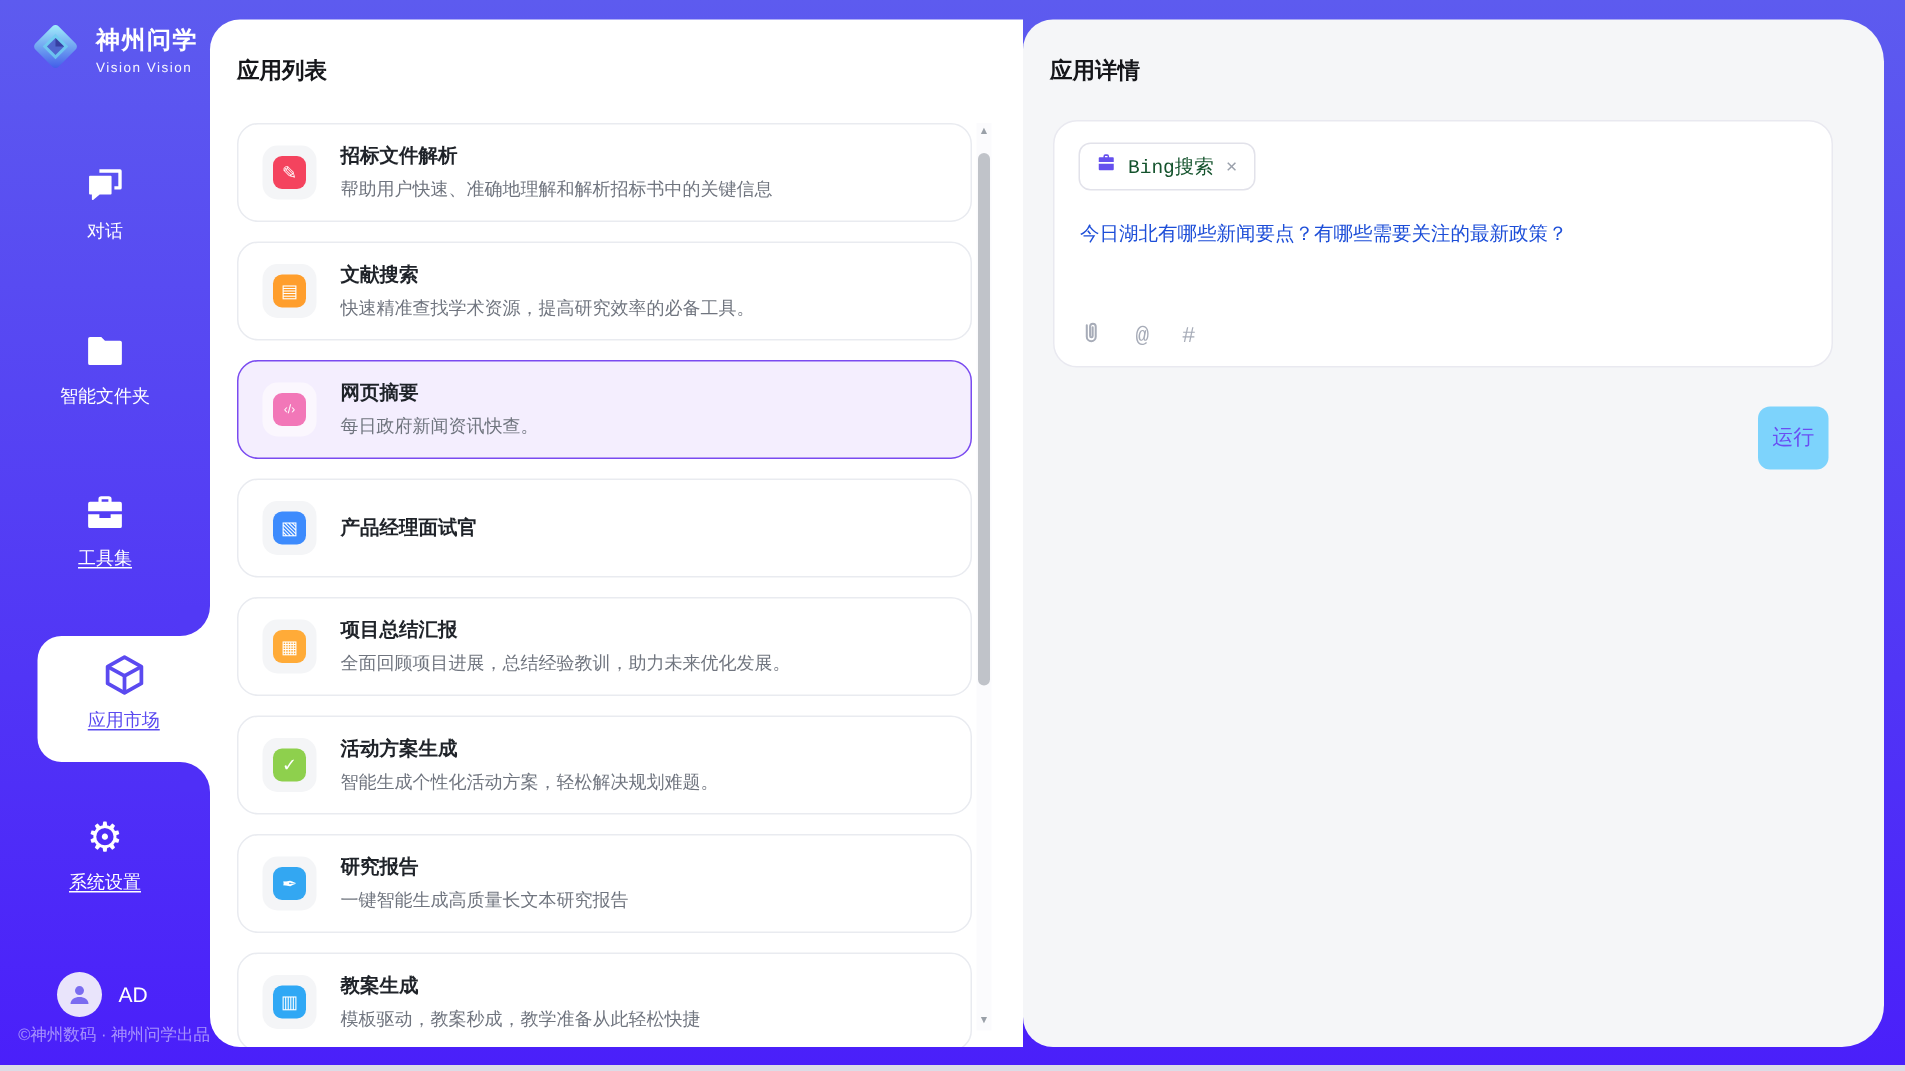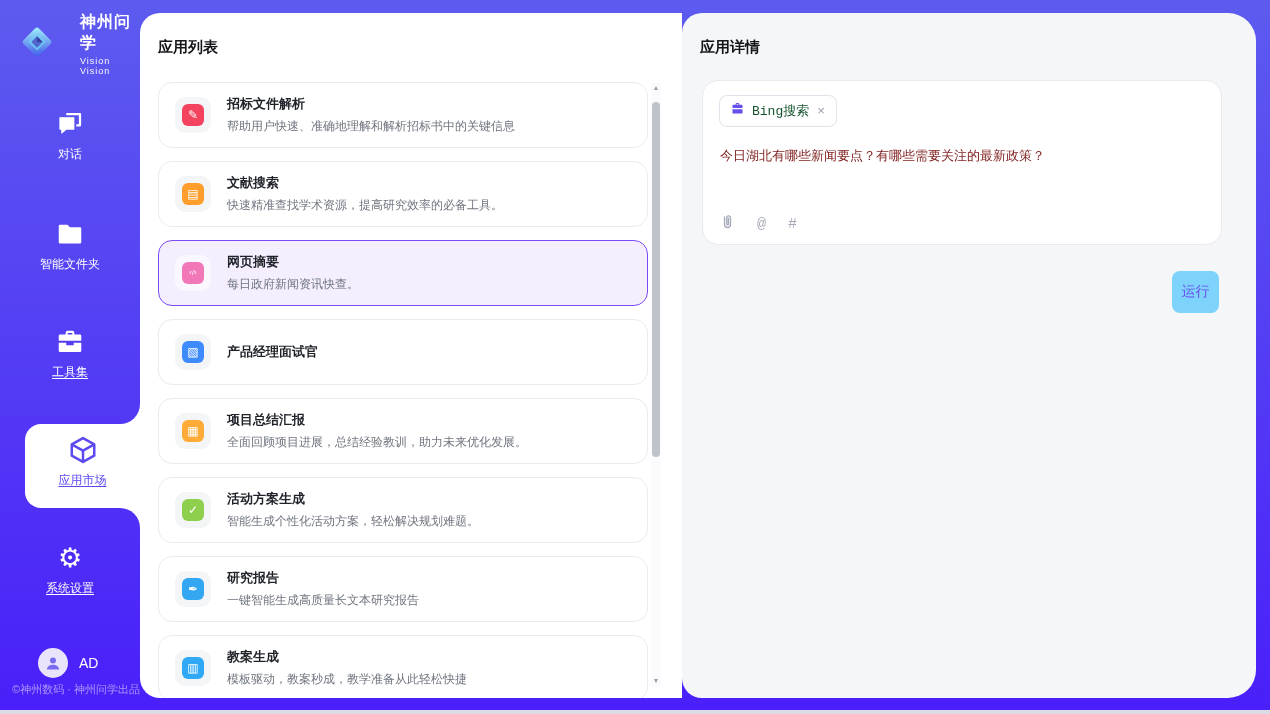--- a/index.html
+++ b/index.html
@@ -4,21 +4,21 @@
 <style>
   * { margin:0; padding:0; box-sizing:border-box; }
   html,body { background:#e9e9ef; }
   body { font-family:"Liberation Sans", sans-serif; }
   #stage { position:relative; width:1270px; height:714px; overflow:hidden;
            background:linear-gradient(180deg,#5d5bef 0%,#4a1ffa 100%); }
   .bottom-strip { position:absolute; left:0; bottom:0; width:100%; height:4px; background:#dcdce6; }
 
   
   .sidebar { position:absolute; left:0; top:0; width:140px; height:714px; color:#fff; }
-  .logo { position:absolute; left:18px; top:12px; display:flex; align-items:center; gap:24px; }
+  .logo { position:absolute; left:18px; top:12px; display:flex; align-items:center; gap:8px; }
   .logo-txt .brand-name { font-size:16px; font-weight:bold; letter-spacing:1px; }
   .logo-txt .brand-sub { font-size:9px; letter-spacing:1px; margin-top:2px; opacity:.95; }
   .nav-item { position:absolute; left:0; width:140px; text-align:center; cursor:pointer; }
   .nav-ico { height:32px; display:flex; align-items:center; justify-content:center; }
   .nav-label { font-size:12px; margin-top:6px; color:#fff; }
   .nav-label.underline { text-decoration:underline; text-underline-offset:2px; }
   .gear-glyph { font-size:27px; line-height:27px; color:#fff; }
 
   .nav-bubble { position:absolute; left:25px; top:424px; width:115px; height:84px;
                 background:#fff; border-radius:16px 0 0 16px; text-align:center; }
@@ -59,21 +59,21 @@
   
   .panel-detail { position:absolute; left:682px; top:13px; width:574px; height:685px;
                   background:#f5f6f8; border-radius:20px 28px 28px 20px;font-family:Liberation Mono, monospace; }
   .detail-card { position:absolute; left:20px; top:67px; width:520px; height:165px;
                  background:#fff; border:1px solid #e9e9f0; border-radius:16px; }
   .tool-chip { position:absolute; left:16px; top:14px; height:32px; padding:0 10px;
                border:1px solid #e2e2ea; border-radius:8px; background:#fff;
                display:flex; align-items:center; gap:7px; }
   .tool-chip .chip-label { font-size:13px; color:#14532d; }
   .tool-chip .chip-close { font-size:13px; color:#9aa0ab; cursor:pointer; padding:0 1px; }
-  .prompt-text { position:absolute; left:17px; top:66px; width:480px; font-size:13px; color:#7f1d1d; line-height:1.5; }
+  .prompt-text { position:absolute; left:17px; top:66px; width:480px; font-size:13px; color:#1d4ed8; line-height:1.5; }
   .composer-icons { position:absolute; left:17px; top:132px; display:flex; align-items:center; gap:22px; color:#a7acb8; }
   .composer-icons .txt-ico { font-size:15px; color:#a7acb8; }
   .run-btn { position:absolute; left:490px; top:258px; width:47px; height:42px;
              background:#7dd3fc; color:#6a4ef2; font-size:14px; border:none; border-radius:8px;
              cursor:pointer; font-family:inherit; }
 </style>
 </head>
 <body>
 
 <div id="stage">

